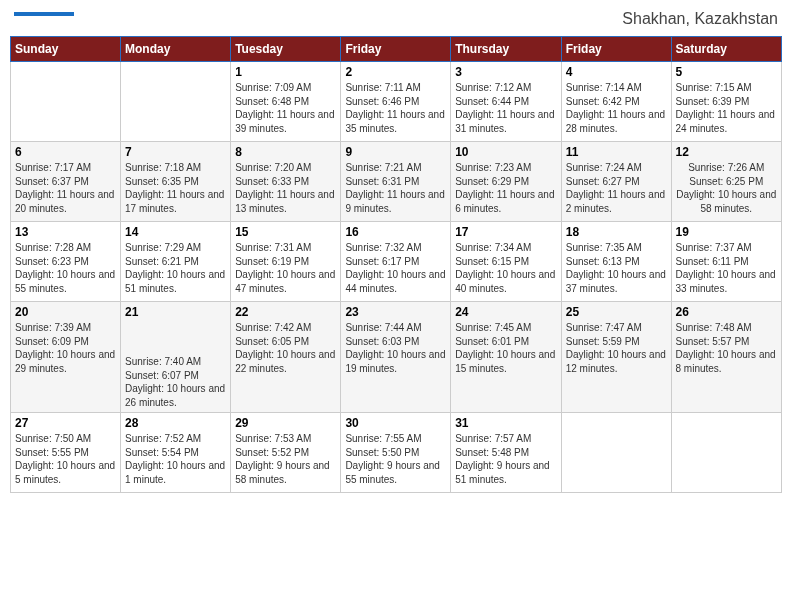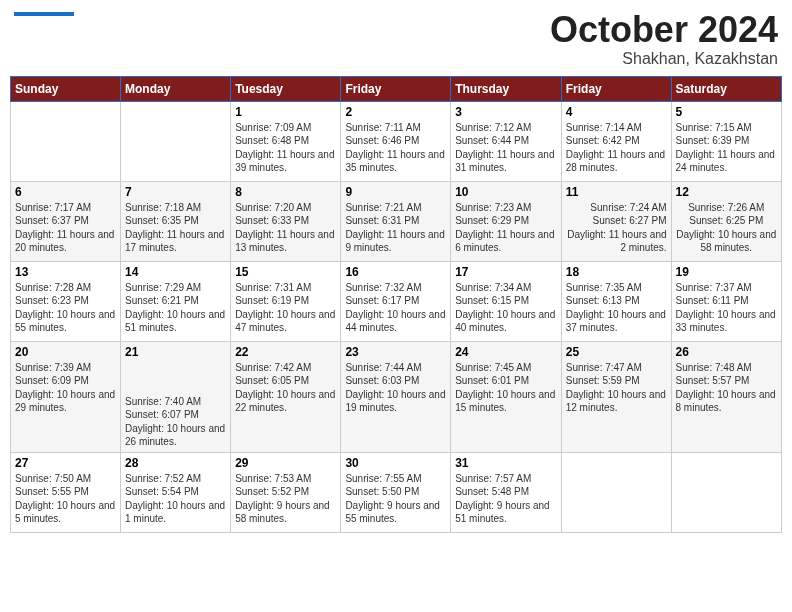--- a/index.html
+++ b/index.html
@@ -93,21 +93,20 @@
     }
   </style>
 </head>
 <body>
 
 <div class="header">
   <div class="logo">
     <div class="logo-blue-bar"></div>
   </div>
   <div class="title-block">
-    <div class="month-title">October 2024</div>
     <div class="subtitle">Shakhan, Kazakhstan</div>
   </div>
 </div>
 
 <table>
   <thead>
     <tr>
     <th>Sunday</th>
         <th>Monday</th>
         <th>Tuesday</th>
@@ -178,21 +177,21 @@
 Daylight: 11 hours and 9 minutes.</div>
         </td>
         <td>
           <span class="day-num">10</span>
           <div class="day-info" style="white-space: pre-line;">Sunrise: 7:23 AM
 Sunset: 6:29 PM
 Daylight: 11 hours and 6 minutes.</div>
         </td>
         <td>
           <span class="day-num">11</span>
-          <div class="day-info" style="white-space: pre-line; text-align: right;">Sunrise: 7:24 AM
+          <div class="day-info" style="white-space: pre-line;">Sunrise: 7:24 AM
 Sunset: 6:27 PM
 Daylight: 11 hours and 2 minutes.</div>
         </td>
         <td>
           <span class="day-num">12</span>
           <div class="day-info" style="white-space: pre-line; text-align: center;">Sunrise: 7:26 AM
 Sunset: 6:25 PM
 Daylight: 10 hours and 58 minutes.</div>
         </td>
       </tr>

